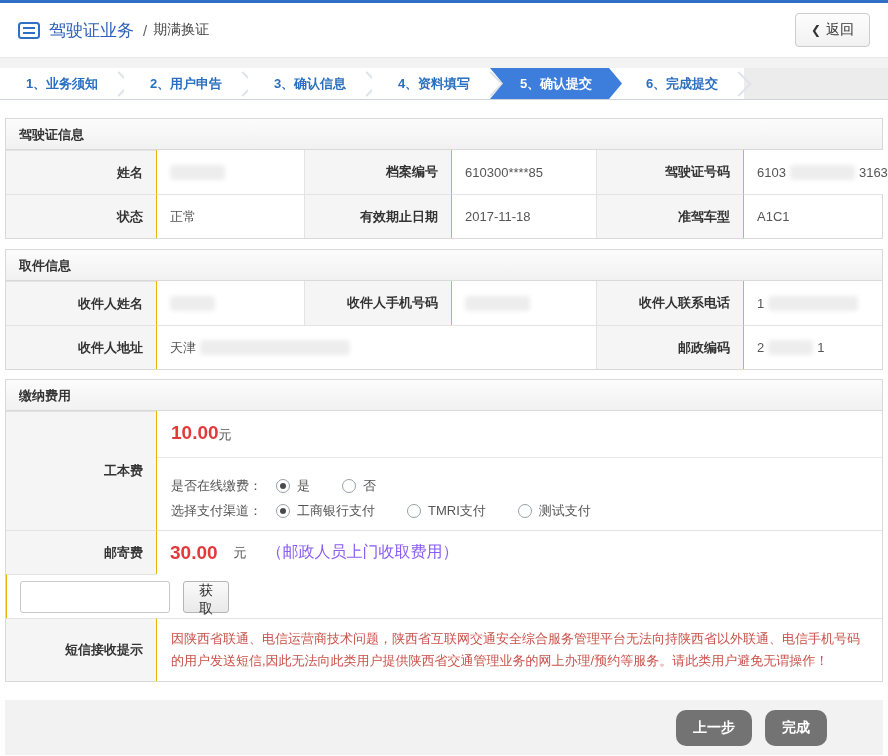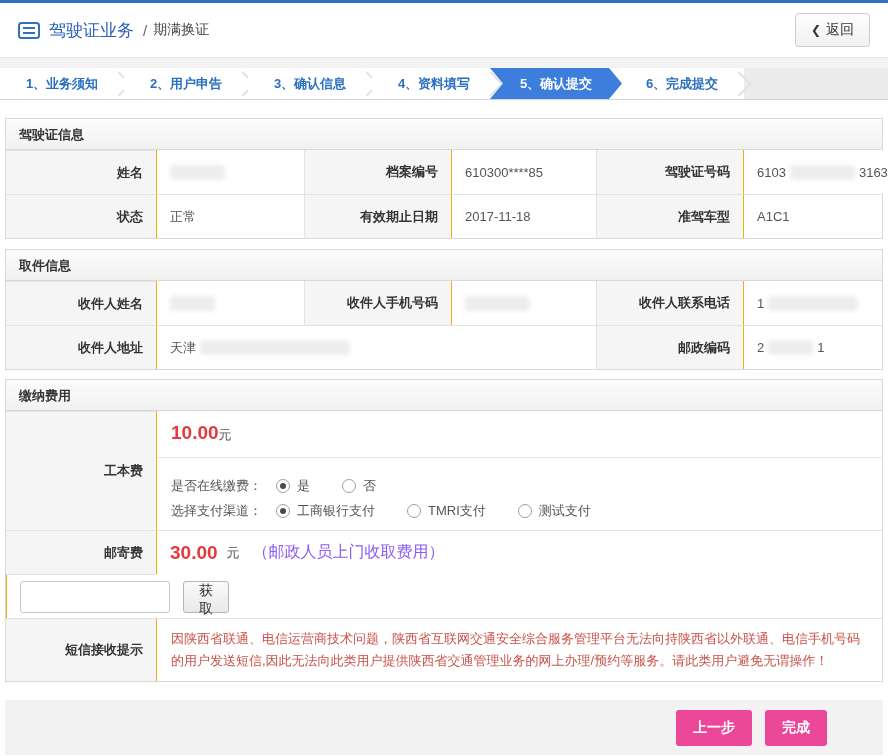--- a/index.html
+++ b/index.html
@@ -56,21 +56,21 @@
   .radio { display:inline-block; width:14px; height:14px; border:1px solid #9aa0a6; border-radius:50%; background:#fff; margin-right:7px; position:relative; flex:0 0 auto; }
   .radio.checked::after { content:""; position:absolute; left:3px; top:3px; width:6px; height:6px; background:#4a4a4a; border-radius:50%; }
 
   .code-input { width:150px; height:32px; border:1px solid #c8c8c8; border-radius:3px; margin-right:9px; padding:0 8px; font-family:inherit; font-size:13px; }
   .code-btn { height:32px; padding:0 15px; background:linear-gradient(#fafafa,#e9e9e9); border:1px solid #b5b5b5; border-radius:3px; font-weight:normal; font-size:14px; color:#333; cursor:pointer; font-family:inherit; }
 
   .notice-cell { padding:9px 14px; line-height:22px; color:#c9524a; align-items:flex-start; }
 
   
   .footer { margin:0 5px; height:55px; background:#f2f2f2; display:flex; align-items:center; justify-content:flex-end; gap:13px; padding-right:56px; }
-  .btn-blue { background:#ec4899; color:#fff; border:none; border-radius:3px; padding:9px 17px; font-size:14px; font-weight:bold; cursor:pointer; font-family:inherit; }
+  .btn-blue { background:#737373; color:#fff; border:none; border-radius:10px; padding:9px 17px; font-size:14px; font-weight:bold; cursor:pointer; font-family:inherit; }
 </style>
 </head>
 <body>
 
 <div class="topline"></div>
 
 <div class="header">
   <svg class="hdr-icon" viewBox="0 0 22 17">
     <rect x="1" y="1" width="20" height="15" rx="2.5" fill="none" stroke="#2f6fc4" stroke-width="2"></rect>
     <line x1="5" y1="6" x2="17" y2="6" stroke="#2f6fc4" stroke-width="2"></line>
@@ -197,21 +197,21 @@
             <span class="radio"></span>
             <span>测试支付</span>
           </span>
         </div>
       </div>
     </div>
   </div>
 
   <div class="row1">
     <div class="cell lbl">邮寄费</div>
-    <div class="cell val" style="gap:9px;">
+    <div class="cell val" style="gap:16px;">
       <span class="fee-amount">30.00</span>
         <span class="fee-unit">元</span>
       <span class="fee-note">（邮政人员上门收取费用）</span>
     </div>
   </div>
 
   <div class="row1">
     <div class="cell val">
       <input class="code-input" type="text" value="" style="">
       <button class="code-btn">获取验证码</button>

